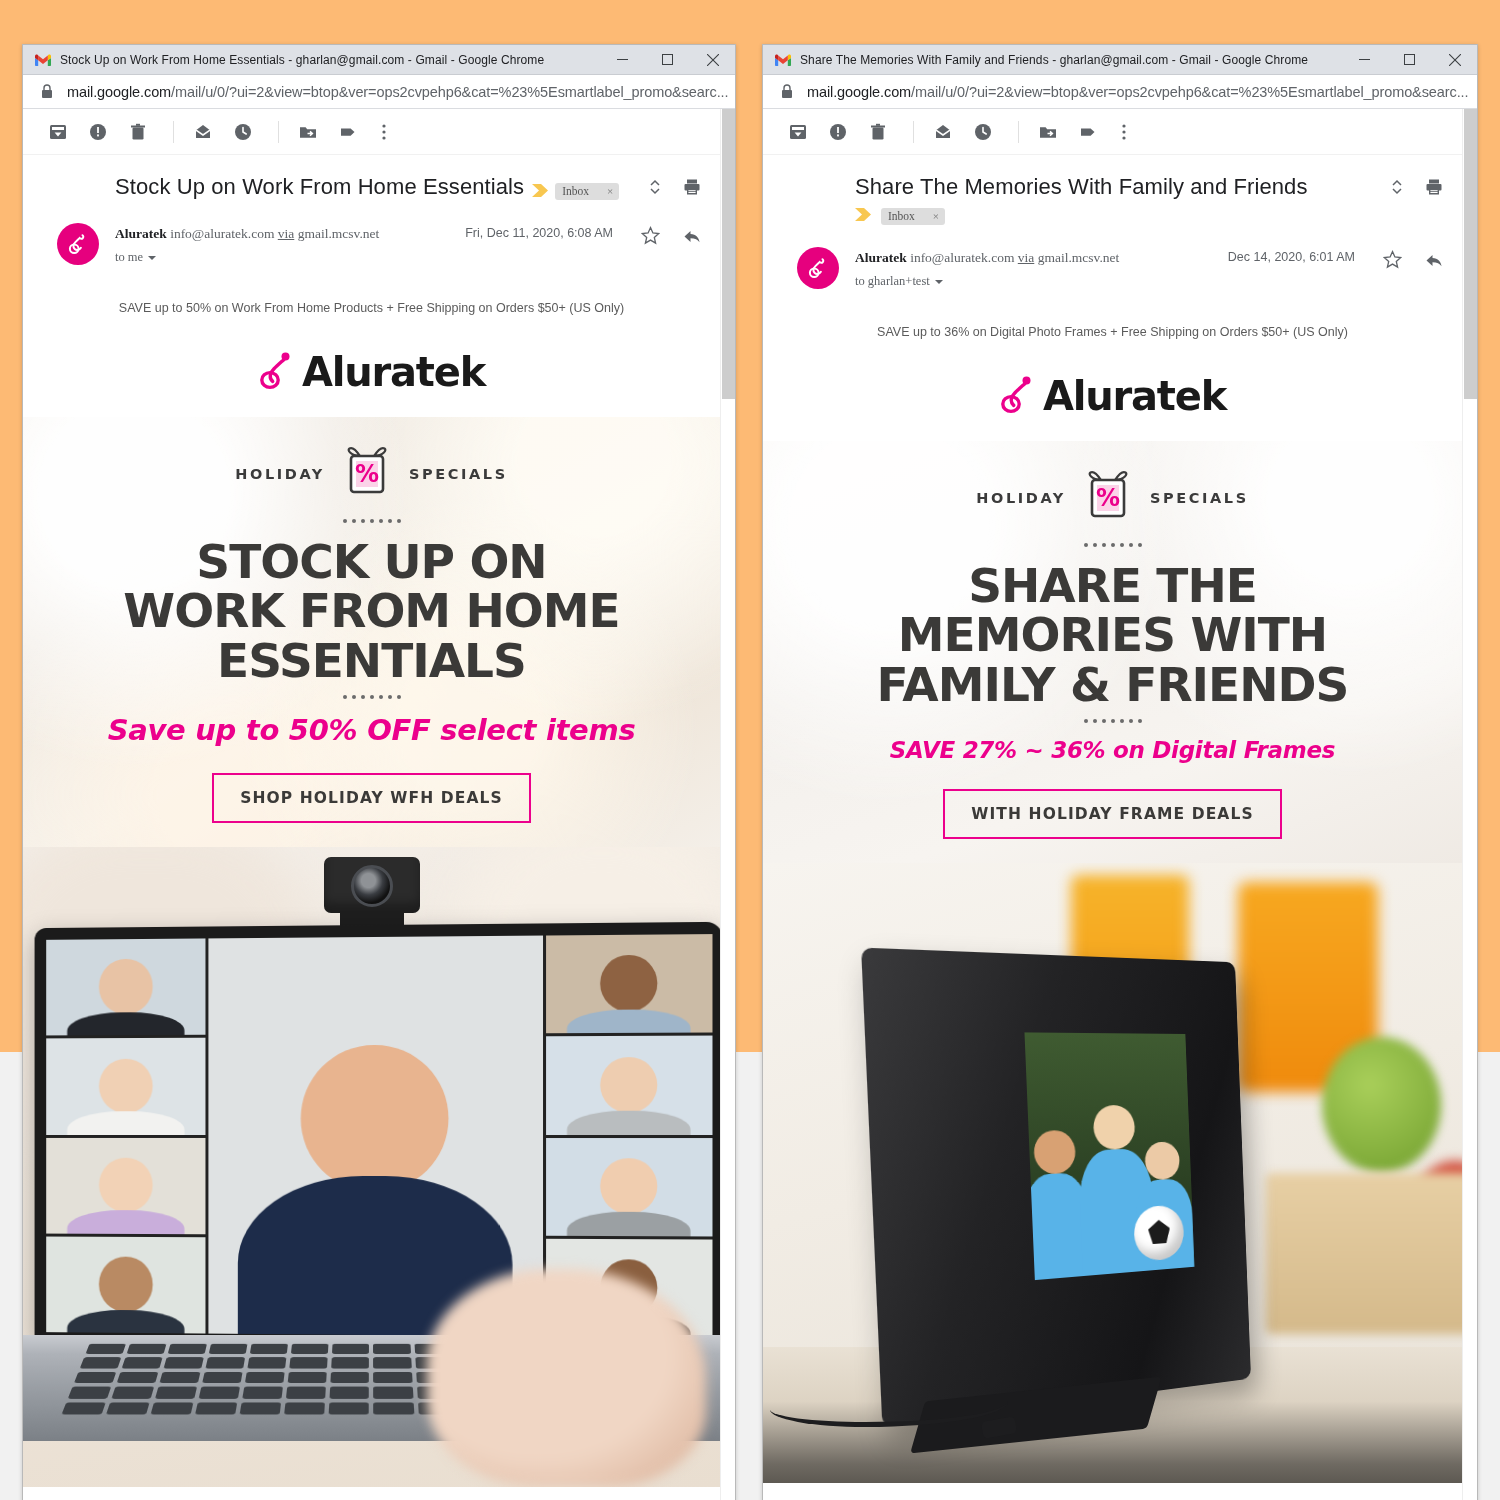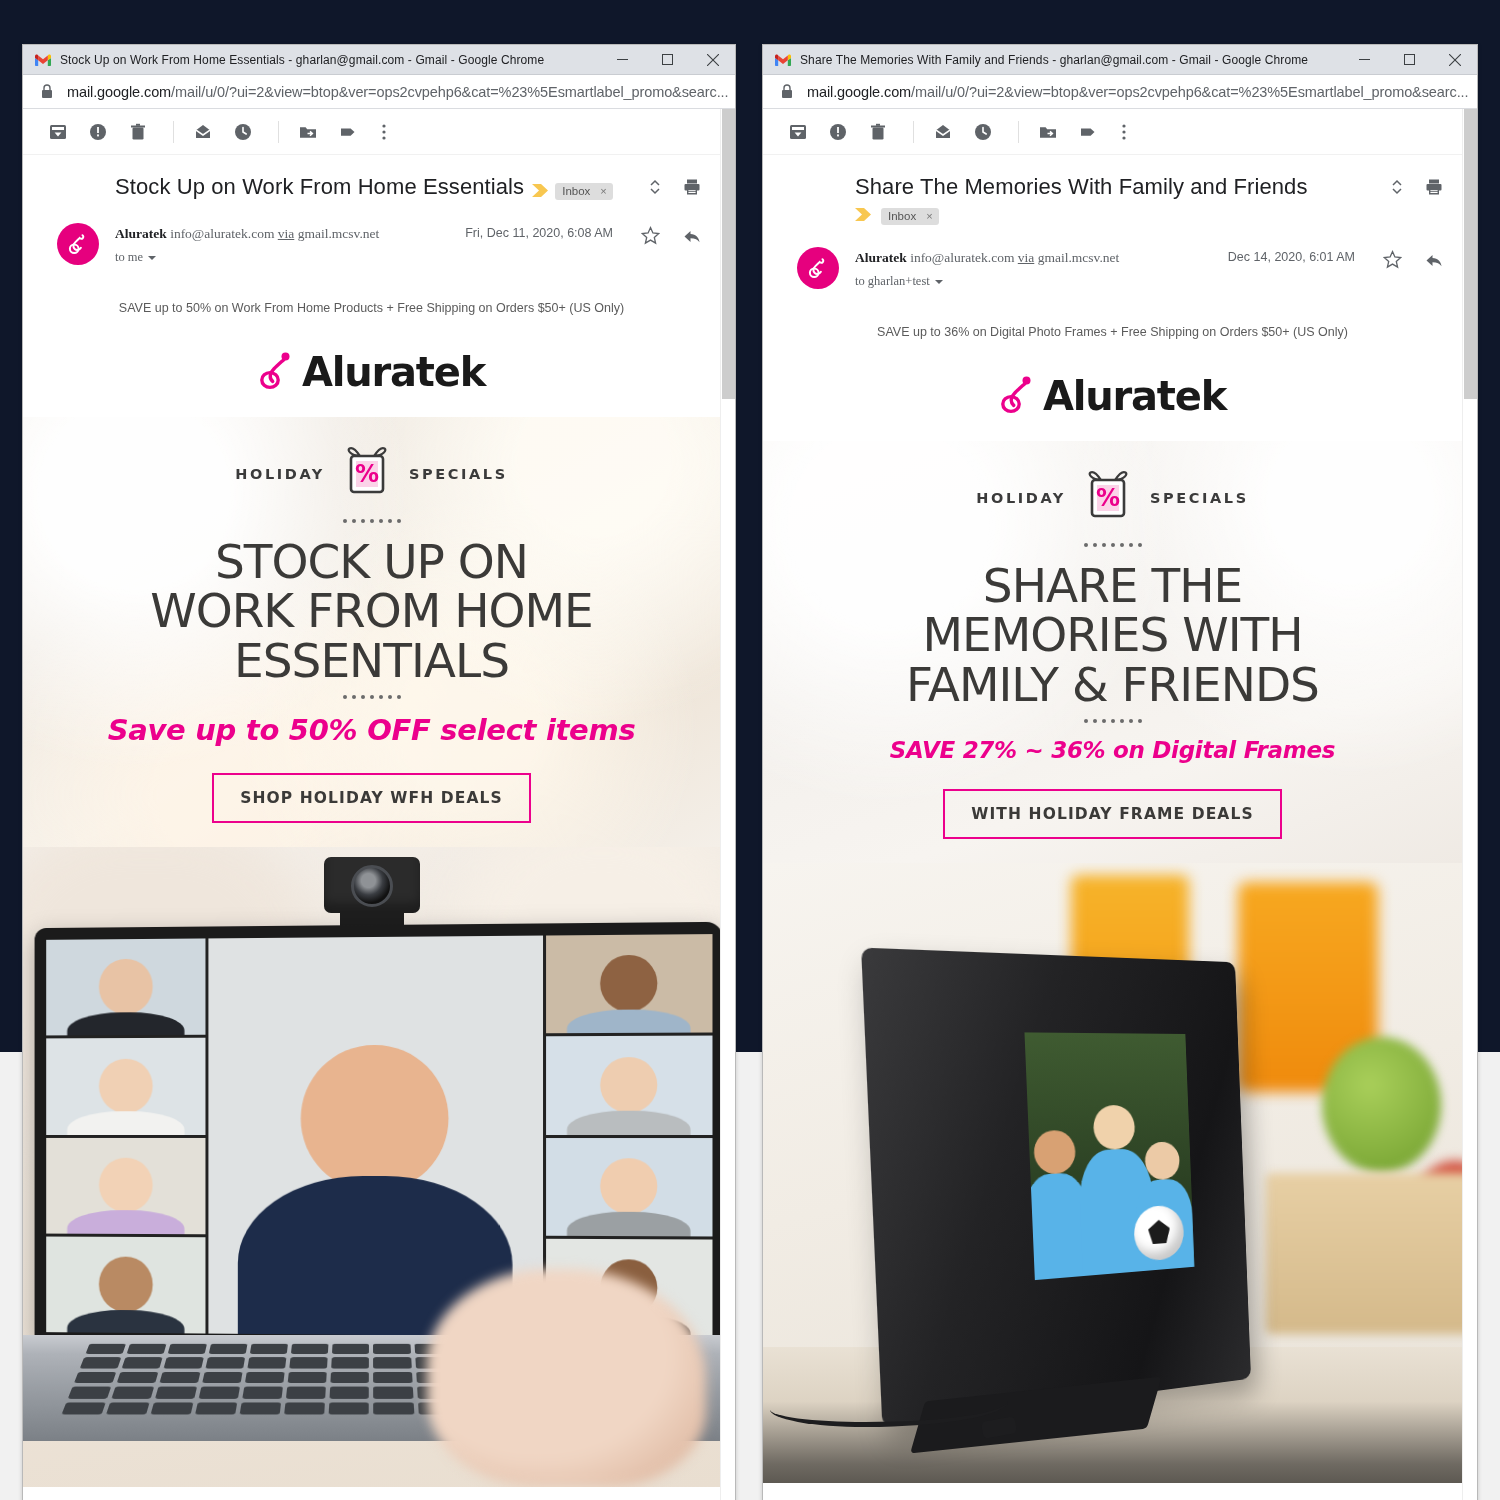--- a/index.html
+++ b/index.html
@@ -2,21 +2,21 @@
 <html><head>
 <meta charset="utf-8">
 <style>
   * { box-sizing: border-box; margin: 0; padding: 0; }
   html, body {
     width: 1500px; height: 1500px;
     background: #f1f1f1;
     font-family: "Liberation Sans", sans-serif;
     overflow: hidden;
   }
-  .desktop { position: relative; width: 1500px; height: 1052px; background: #0f172a; }
+  .desktop { position: relative; width: 1500px; height: 1052px; background: #fdba74; }
 
   
   .win {
     position: absolute;
     background: #ffffff;
     border: 1px solid #b9b9b9;
     box-shadow: 0 1px 4px rgba(0,0,0,.18);
     overflow: hidden;
     display: flex;
     flex-direction: column;
@@ -77,21 +77,21 @@
     display: flex; align-items: flex-start; padding: 18px 18px 0 92px;
   }
   .subject-left { flex: 1 1 auto; display:flex; flex-wrap: wrap; align-items:flex-end; gap: 8px; }
   .subject {
     font-size: 22px; color: #202124; font-weight: 400; line-height: 1.25;
     letter-spacing: .1px;
   }
   .lbl-group { display: flex; align-items:center; gap: 7px; }
   .chip {
     background: #ddd; color: #555; font-size: 11.5px; padding: 2px 6px 3px 7px;
-    border-radius: 3px; display:flex; align-items:center; gap:10px; white-space:nowrap;
+    border-radius: 3px; display:flex; align-items:center; gap:18px; white-space:nowrap;font-family:Liberation Serif, serif;
   }
   .chip .x { font-size: 11px; color: #777; }
   .subject-right { display: flex; align-items:center; gap: 20px; padding-top: 4px; flex: 0 0 auto; }
   .labelrow2 { padding: 6px 0 0 92px; display:flex; align-items:center; gap: 10px; }
 
   .sender-row { display:flex; align-items:flex-start; padding: 22px 18px 0 34px; }
   .avatar {
     width: 42px; height: 42px; border-radius: 50%; background: #e6007e;
     flex: 0 0 42px; display:flex; align-items:center; justify-content:center;
     margin-right: 16px;
@@ -138,21 +138,21 @@
   .hword {
     font-size: 14.5px; letter-spacing: 2.6px; color: #3b3b3b; font-weight: 700;
     font-family: "DejaVu Sans", sans-serif;
   }
   .gift { width: 52px; height: 58px; position: relative; }
   .dots { display:flex; justify-content:center; gap: 5px; margin: 10px 0 14px 0; }
   .dots i { width: 4px; height: 4px; background: #6b6b6b; border-radius:50%; display:block; }
 
   .headline {
     font-family: "DejaVu Sans", sans-serif;
-    font-weight: 400; color: #3b3a38; line-height: 1.05;
+    font-weight: 700; color: #3b3a38; line-height: 1.05;
     letter-spacing: -1px;
   }
   .left .headline { font-size: 47px; }
   .right .headline { font-size: 47px; }
   .sub {
     color: #ec008c; font-style: italic; font-weight: 600;
     font-family: "DejaVu Sans", sans-serif;
     letter-spacing: -.3px; margin-top: 6px;
   }
   .left .sub  { font-size: 29px; }

